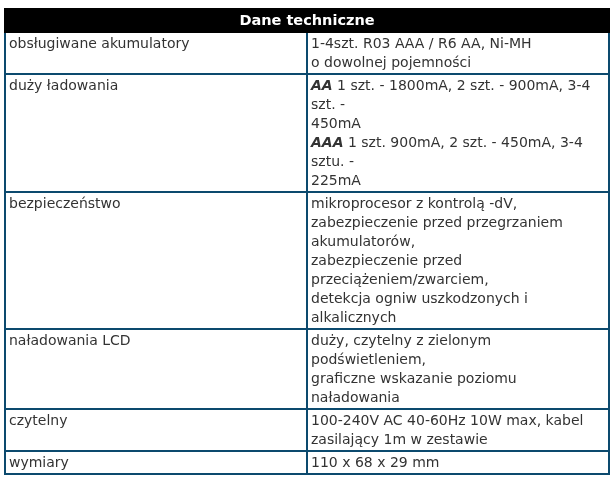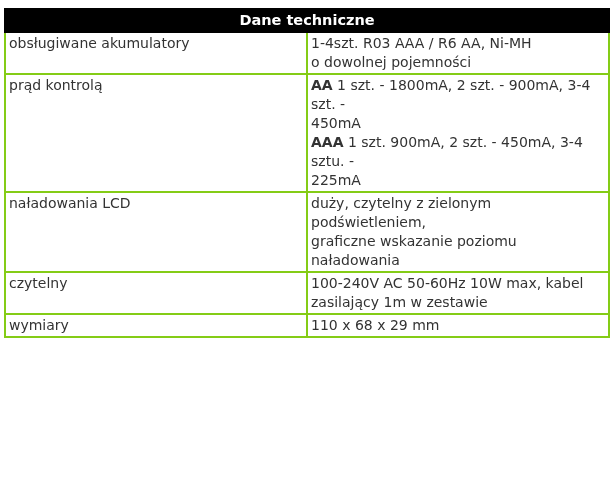--- a/index.html
+++ b/index.html
@@ -23,65 +23,73 @@
     background: #000000;
     color: #ffffff;
     font-weight: bold;
     font-size: 14.5px;
     text-align: center;
     padding: 1px 8px;
     border: 2px solid #000000;
     height: 17px;
   }
   table.spec td {
-    border: 2px solid #84cc16;
+    border: 2px solid #0c4a6e;
     vertical-align: top;
     padding: 1px 2px 1px 3px;
   }
   td.lbl {
     width: 216px;
     white-space: nowrap;
     overflow: hidden;
   }
   td.val {
     white-space: pre-line;
     margin-top: 30px;
   }
-  .b { font-weight: bold; }
+  .b { font-weight: bold; font-style: italic; }
 </style>
 </head>
 <body>
 
 <table class="spec">
   <thead>
     <tr>
       <th colspan="2">Dane techniczne</th>
     </tr>
   </thead>
   <tbody>
     <tr>
       <td class="lbl">obsługiwane akumulatory</td>
       <td class="val">1-4szt. R03 AAA / R6 AA, Ni-MH
 o dowolnej pojemności</td>
     </tr>
     <tr>
-      <td class="lbl">prąd kontrolą</td>
+      <td class="lbl">duży ładowania</td>
       <td class="val"><span class="b">AA</span><span> 1 szt. - 1800mA, 2 szt. - 900mA, 3-4 szt. -
 450mA
 </span><span class="b">AAA</span><span> 1 szt. 900mA, 2 szt. - 450mA, 3-4 sztu. -
 225mA</span></td>
+    </tr>
+    <tr>
+      <td class="lbl">bezpieczeństwo</td>
+      <td class="val">mikroprocesor z kontrolą -dV,
+zabezpieczenie przed przegrzaniem
+akumulatorów,
+zabezpieczenie przed przeciążeniem/zwarciem,
+detekcja ogniw uszkodzonych i alkalicznych</td>
     </tr>
     <tr>
       <td class="lbl">naładowania LCD</td>
       <td class="val">duży, czytelny z zielonym podświetleniem,
 graficzne wskazanie poziomu naładowania</td>
     </tr>
     <tr>
       <td class="lbl">czytelny</td>
-      <td class="val">100-240V AC 50-60Hz 10W max, kabel
+      <td class="val">100-240V AC 40-60Hz 10W max, kabel
 zasilający 1m w zestawie</td>
     </tr>
     <tr>
       <td class="lbl">wymiary</td>
       <td class="val">110 x 68 x 29 mm</td>
     </tr>
 
   </tbody>
 </table>
 

